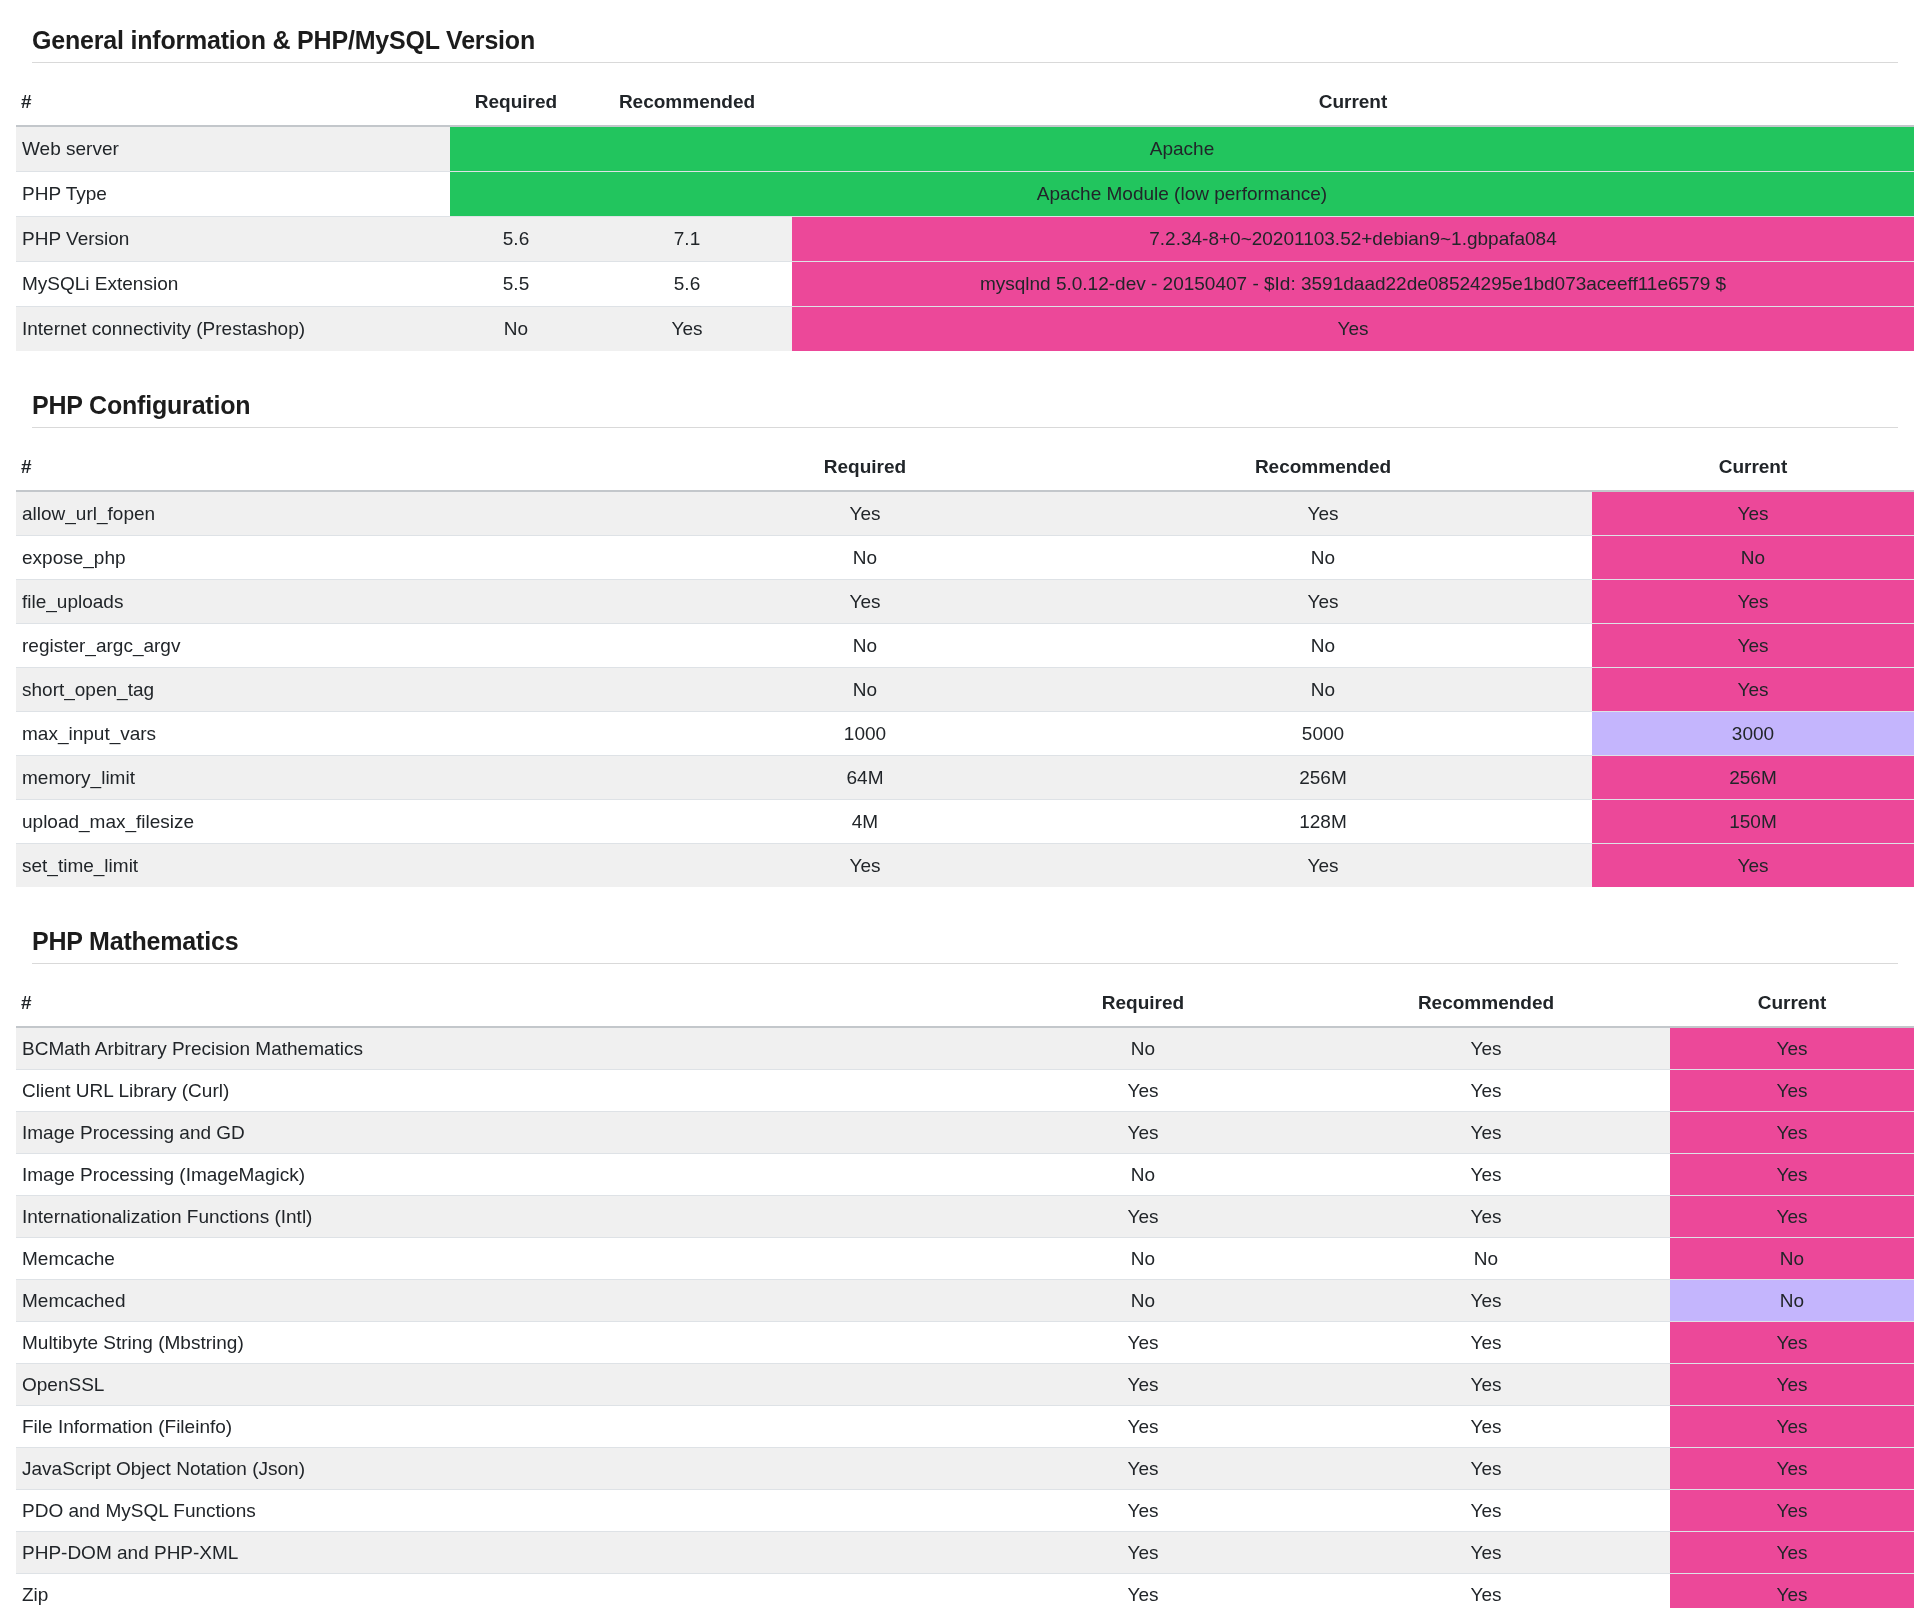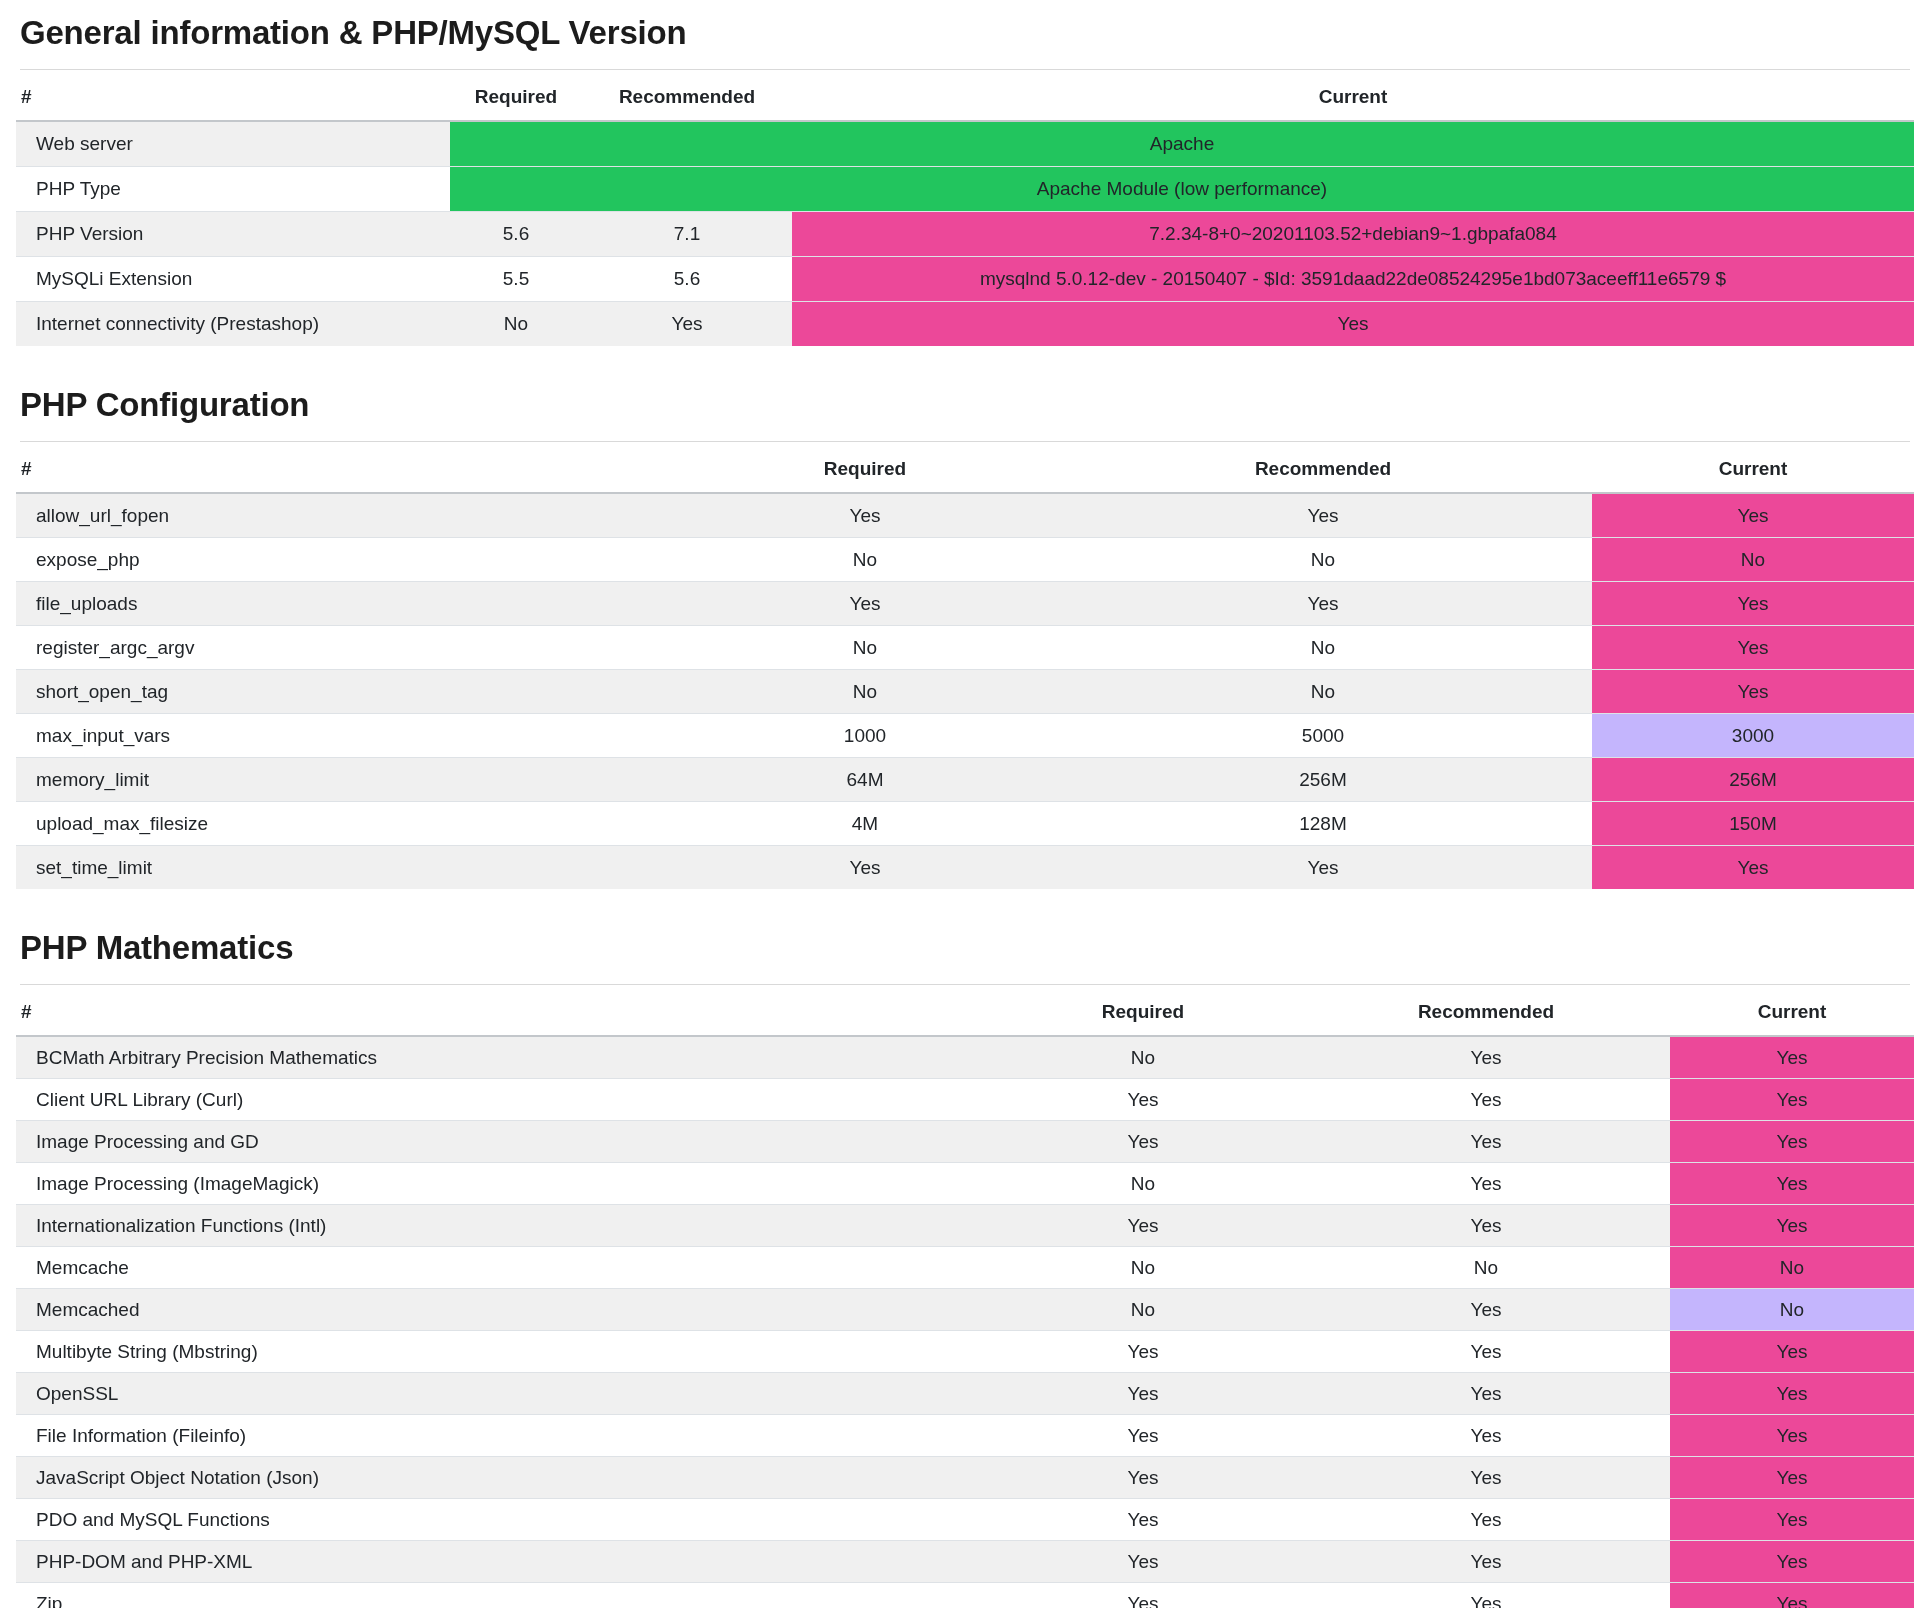--- a/index.html
+++ b/index.html
@@ -3,37 +3,37 @@
 <meta charset="utf-8">
 <style>
   html,body { margin:0; padding:0; }
   body {
     width:1920px; min-height:1608px; box-sizing:border-box;
     background:#ffffff; color:#212529;
     font-family:"Liberation Sans","DejaVu Sans",sans-serif;
     padding:2px 6px 0 16px;
   }
   h2.section-title {
-    font-size:33px; font-weight:700; color:#1c1c1c;
-    margin:4px; padding:8px 0 17px; letter-spacing:-0.2px;
+    font-size:25px; font-weight:700; color:#1c1c1c;
+    margin:16px; padding:8px 0 7px; letter-spacing:-0.2px;
     border-bottom:1px solid #d9d9d9;
   }
   section:not(:first-of-type) h2.section-title { margin-top:32px; }
   table.t {
     border-collapse:collapse; table-layout:fixed;
     width:1898px; font-size:19px;
   }
   thead th {
     font-weight:700; font-size:19px; height:46px; padding:0;
     vertical-align:middle; border-bottom:2px solid #c3c7cb;
   }
   th.col-label { text-align:left; padding-left:5px; }
   th.col-val   { text-align:center; }
   tbody td { padding:0; vertical-align:middle; border-top:1px solid #dee2e6; }
-  td.lbl { text-align:left; padding-left:20px; overflow:hidden; white-space:nowrap; }
+  td.lbl { text-align:left; padding-left:6px; overflow:hidden; white-space:nowrap; }
   td.val { text-align:center; overflow:hidden; white-space:nowrap; }
   .t1 tbody td { height:44px; }
   .t2 tbody td { height:43px; }
   .t3 tbody td { height:41px; }
   tbody tr:nth-child(odd) { background:#f0f0f0; }
   td.st-success { background:#ec4899; }
   td.st-warning { background:#c4b5fd; }
   td.st-info    { background:#22c55e; }
 </style>
 </head>

